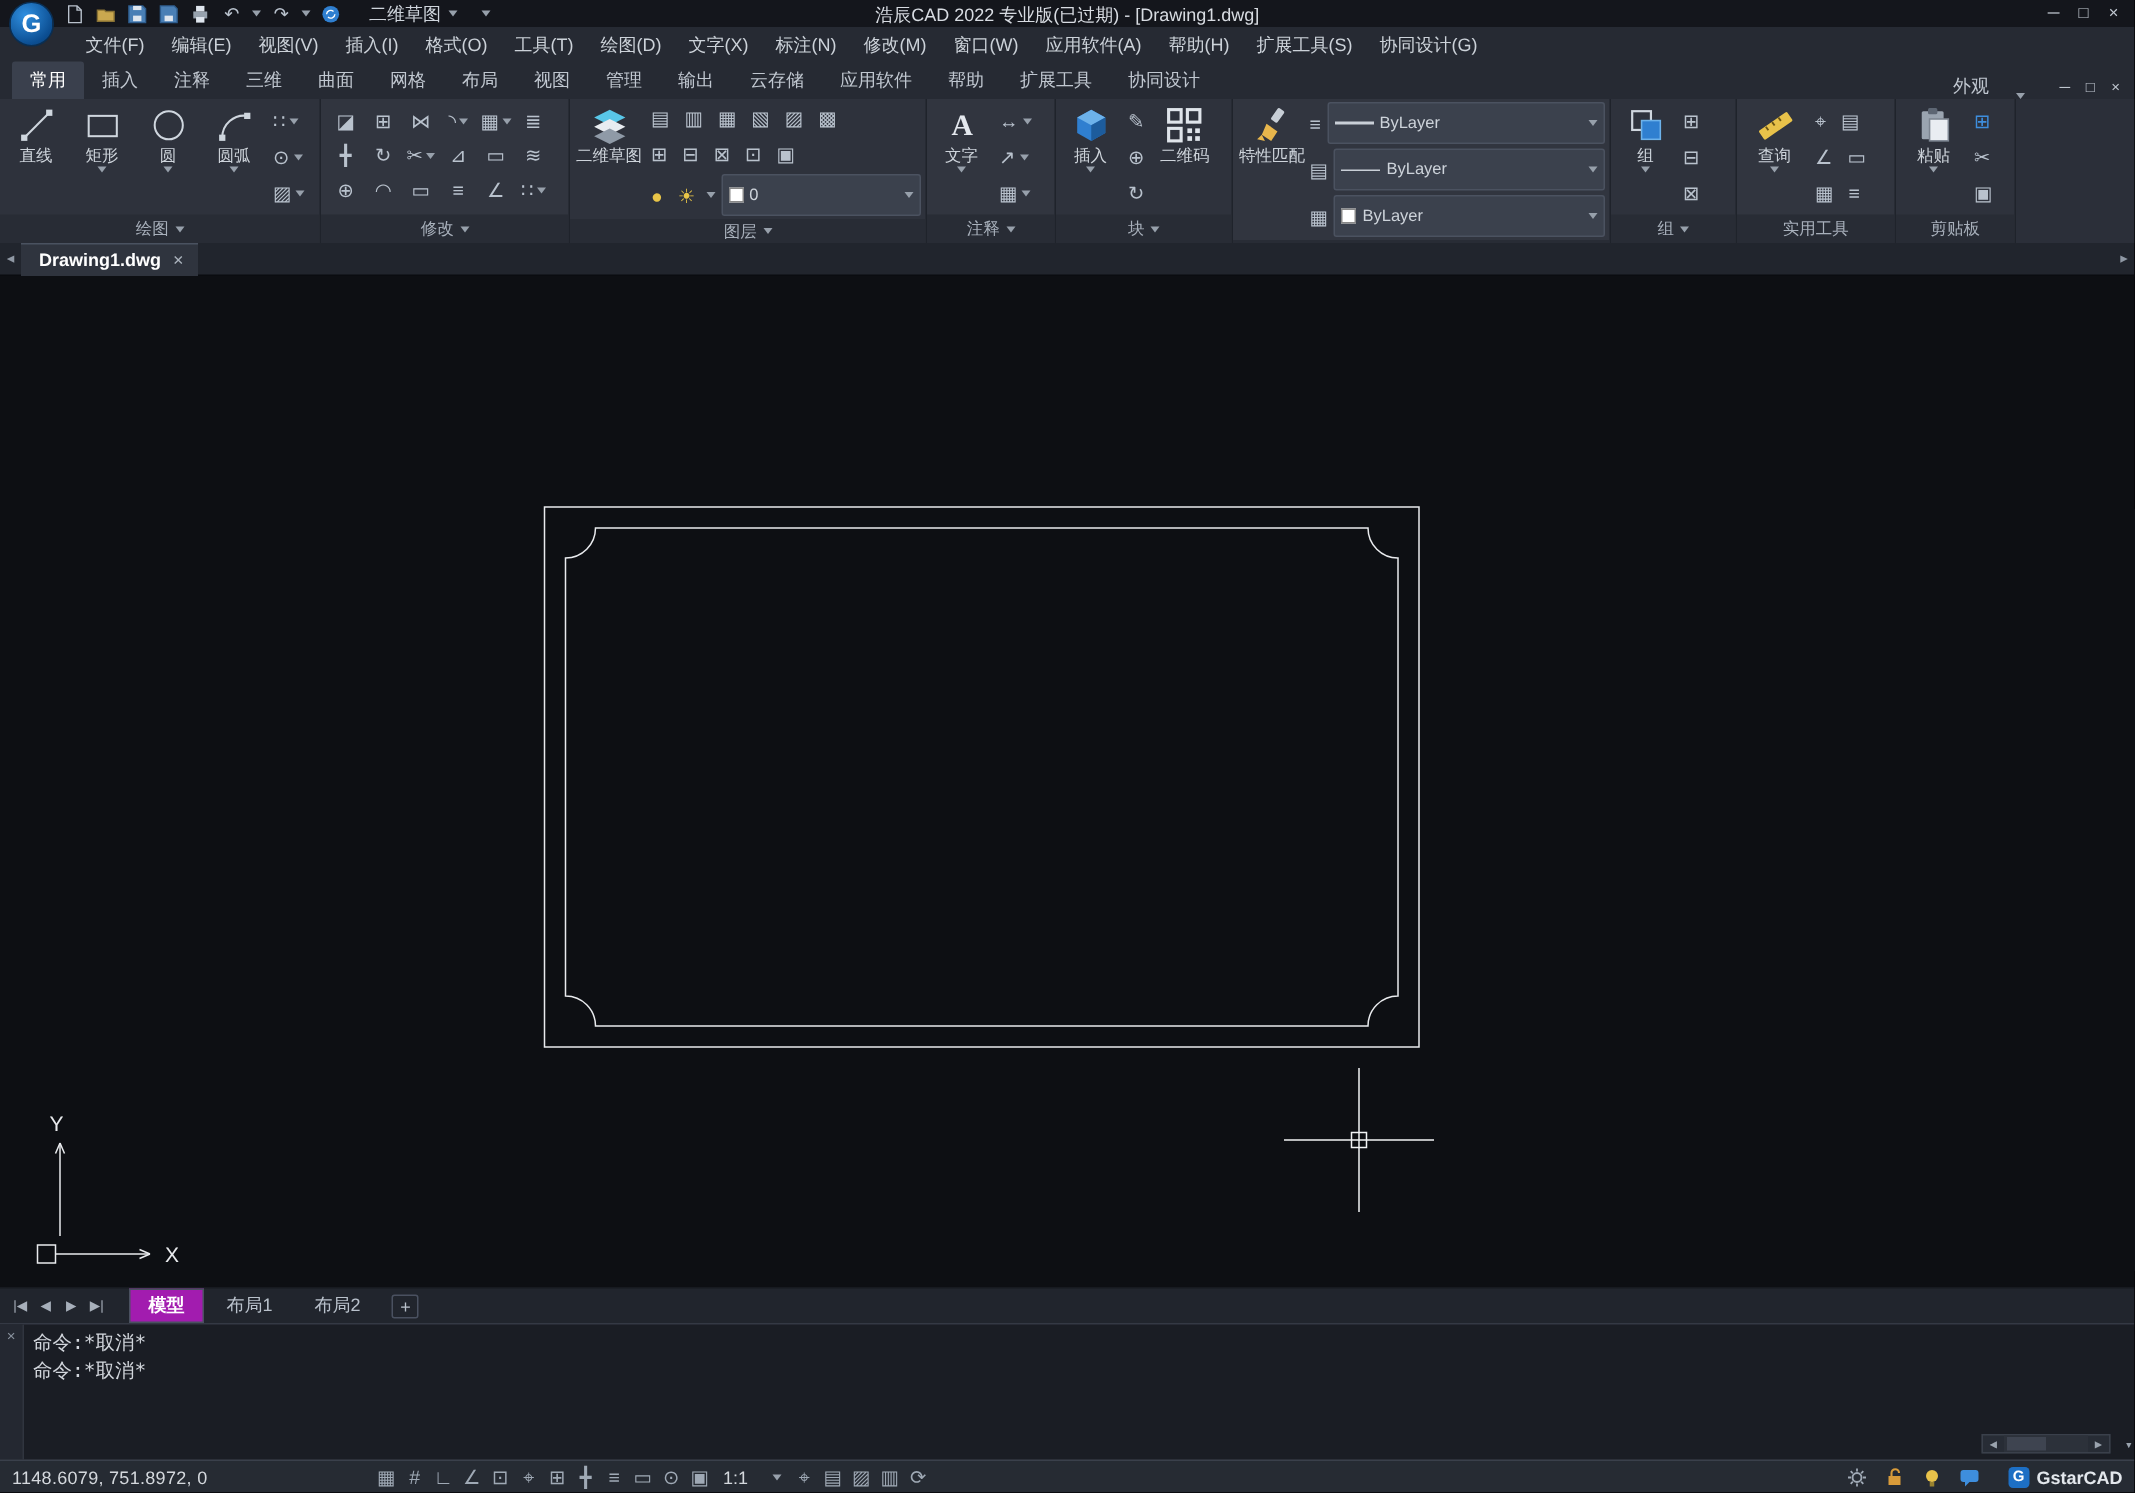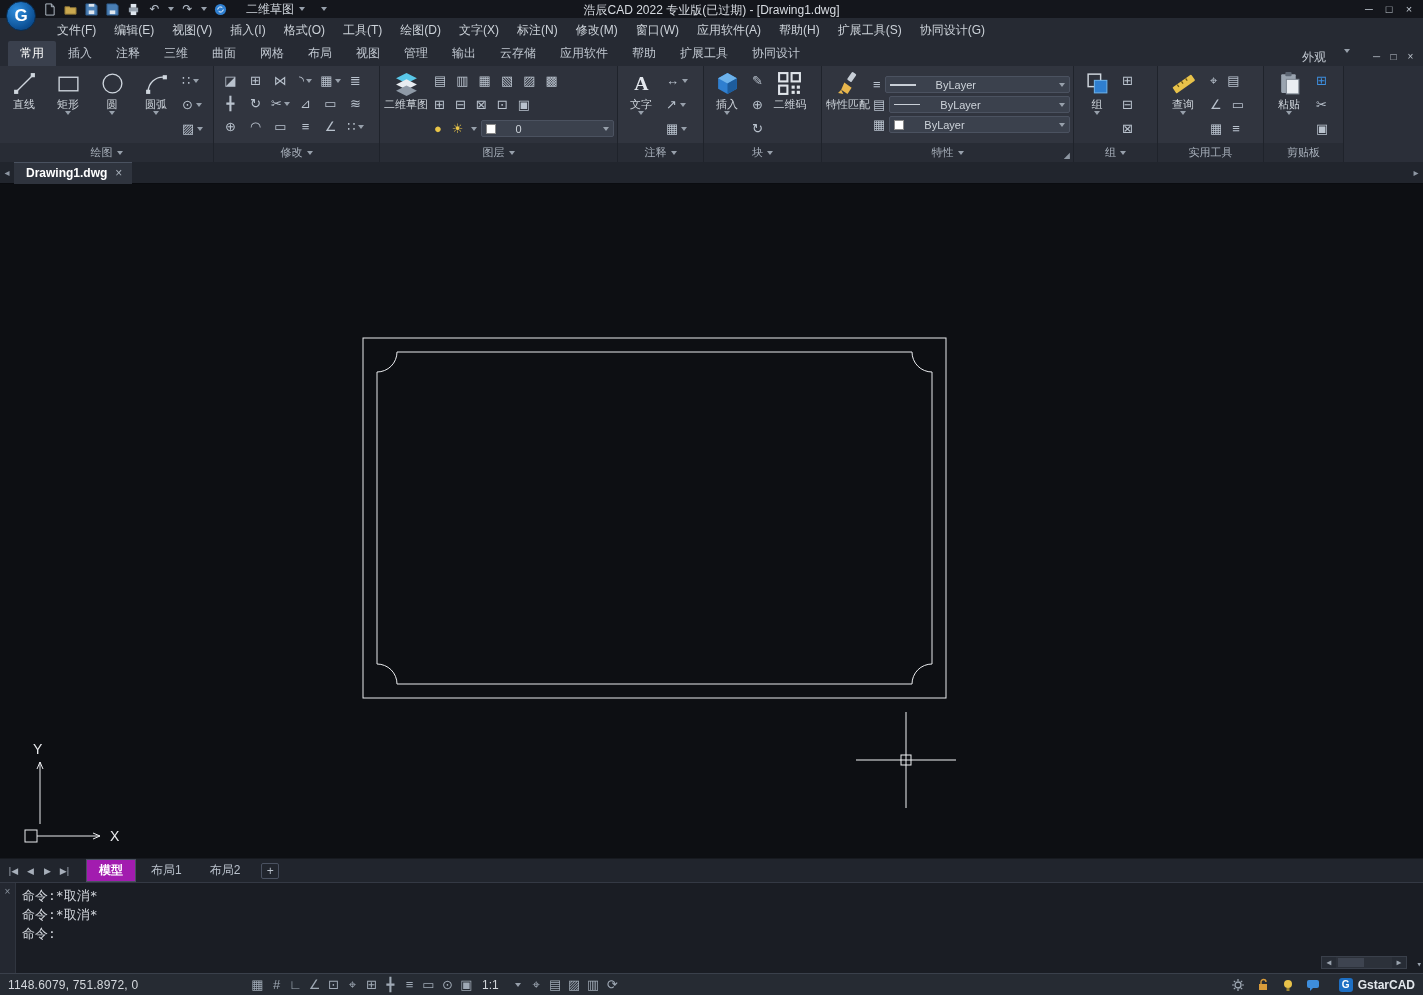--- a/index.html
+++ b/index.html
@@ -24,41 +24,41 @@
   .chev{display:inline-block;width:0;height:0;border-left:3px solid transparent;border-right:3px solid transparent;border-top:4px solid #97a0ab}
 
   
   #menubar{top:18px;height:24px;background:#262a33;display:flex;align-items:center;padding-left:48px}
   .mitem{padding:3px 9px;color:#ccd2d9;white-space:nowrap}
 
   
   #ribbontabs{top:42px;height:24px;background:#262a33;display:flex;align-items:flex-end;padding-left:8px}
   .rtab{padding:4px 12px;color:#c0c7d0;white-space:nowrap}
   .rtab.active{background:#3a404d;color:#fff;border-radius:2px 2px 0 0}
-  #rtab-right{margin-left:auto;display:flex;align-items:flex-start;gap:18px;padding-right:4px}
+  #rtab-right{margin-left:auto;display:flex;align-items:flex-end;gap:18px;padding-right:4px}
   #rtab-right .winctl2{display:flex}
   #rtab-right .winctl2 span{width:17px;height:15px;display:flex;align-items:center;justify-content:center;color:#bfc6cf;font-size:10px}
 
   
   #ribbon{top:66px;height:96px;background:#2b2f39;display:flex}
   .panel{display:flex;flex-direction:column;border-right:1px solid #1f232b;background:#2e323c}
   .panel.alt{background:#31353f}
   .pbody{flex:1;display:flex;align-items:stretch;padding:2px 3px;gap:2px}
   .plabel{height:19px;display:flex;align-items:center;justify-content:center;gap:4px;
           font-size:11px;color:#a8b0bb;background:#282c35;position:relative}
   .plabel .launch{position:absolute;right:3px;bottom:2px;font-size:8px;color:#8d96a1}
   .bigbtn{width:42px;display:flex;flex-direction:column;align-items:center;padding-top:3px;border-radius:2px}
   .bigbtn svg{width:25px;height:25px;margin-bottom:2px}
   .blabel{font-size:11px;color:#ced4db;text-align:center;line-height:12px;margin-bottom:1px}
   .minicol{display:flex;flex-direction:column;justify-content:space-between;padding:2px 0}
   .mini{height:21px;display:flex;align-items:center;gap:3px;padding:0 3px}
   .mg{font-size:13px;line-height:1;color:#b9c2cd}
   .migrid{display:grid;grid-template-columns:repeat(6,25px);grid-auto-rows:23px;align-items:center;justify-items:center;padding:1px}
   .migrid .cell{display:flex;align-items:center;gap:2px}
-  .combo{display:flex;align-items:center;gap:20px;background:#3b414d;border:1px solid#4b5260;height:17px;padding:0 4px;border-radius:2px}
+  .combo{display:flex;align-items:center;gap:4px;background:#3b414d;border:1px solid#4b5260;height:28px;padding:0 4px;border-radius:2px}
   .combo .ctext{font-size:11px;color:#cdd3da;flex:1}
   .lsample{width:26px;height:0;border-top:2px solid #c9cfd7}
   .lsample.thin{border-top:1px solid #c9cfd7}
   .swatch{width:10px;height:10px;background:#fff;border:1px solid #888}
   .propcol{display:flex;flex-direction:column;justify-content:center;gap:3px}
   .proprow{display:flex;align-items:center;gap:4px}
   .yellow{color:#e9c548}
   .blue{color:#3e8edd}
 
   
@@ -665,21 +665,20 @@
     <span class="ladd">+</span>
   </div>
 
   <div id="cmd" class="row">
     <div id="cmd-gutter">
       <span>×</span>
     </div>
     <div id="cmd-lines">
       <div class="cline">命令:*取消*</div>
       <div class="cline">命令:*取消*</div>
-      <div class="cline">命令:</div>
       <div class="hscroll">
         <span class="sbtn">◀</span>
         <span class="track">
             <span class="thumb"></span>
           </span>
         <span class="sbtn">▶</span>
       </div>
       <span class="cmd-more">▾</span>
     </div>
   </div>

